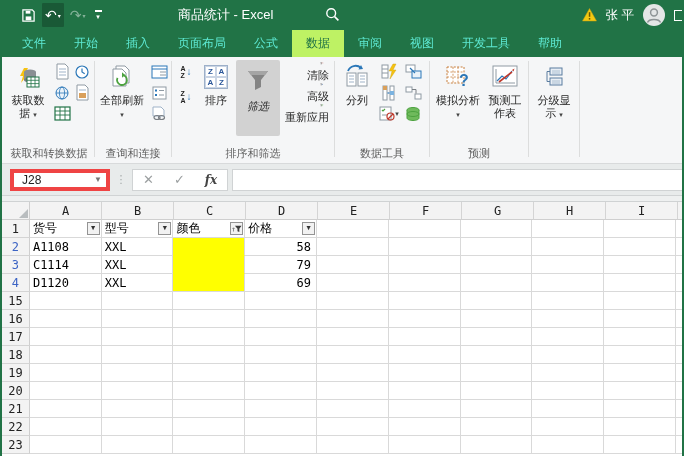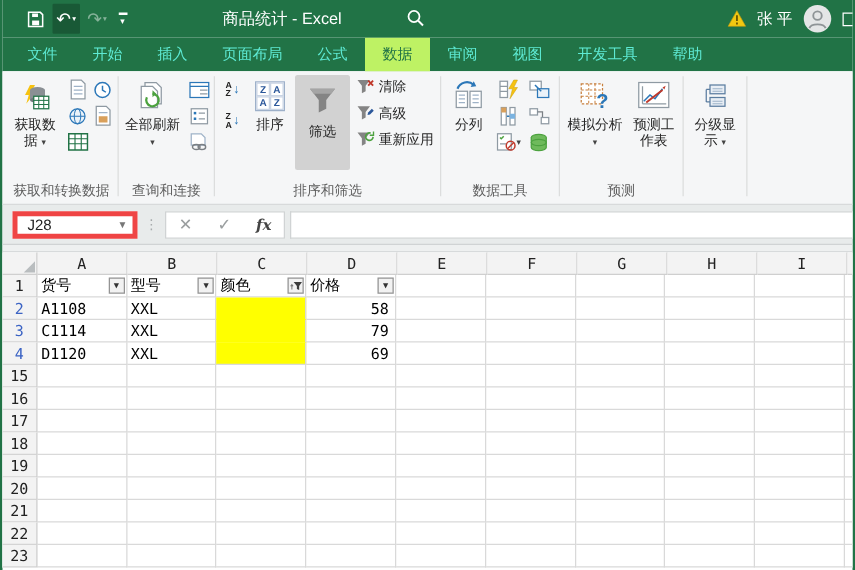--- a/index.html
+++ b/index.html
@@ -36,21 +36,21 @@
   .rlabel { height:18px; font-size:11px; color:#5d5d5d; text-align:center; line-height:16px; white-space:nowrap; padding:0 4px; }
   .rsep { width:1px; background:#dcdddd; margin:4px 2px 6px 2px; }
   .bigbtn { display:flex; flex-direction:column; align-items:center; padding:2px 3px; border-radius:2px; }
   .bigbtn.hl { background:#d2d2d2; }
   .bicon { height:30px; display:flex; align-items:center; justify-content:center; margin-bottom:2px; }
   .blabel { font-size:11px; color:#262626; text-align:center; line-height:13px; }
   .caret { font-size:7px; color:#444; }
   .sgrid { display:grid; grid-template-columns:20px 20px; grid-auto-rows:21px; margin-left:2px; margin-top:2px; }
   .scol { display:flex; flex-direction:column; gap:2px; margin-left:2px; margin-top:2px; }
   .sbtn { width:20px; height:19px; display:flex; align-items:center; justify-content:center; }
-  .hbtn { display:flex; align-items:flex-start; gap:3px; height:21px; font-size:11px; color:#262626; padding:0 3px; white-space:nowrap; }
+  .hbtn { display:flex; align-items:flex-end; gap:3px; height:21px; font-size:11px; color:#262626; padding:0 3px; white-space:nowrap;flex-direction:column; }
   .azbox { display:flex; align-items:center; gap:1px; }
   .azletters { display:flex; flex-direction:column; font-size:7px; line-height:7px; font-weight:bold; color:#222; font-family:"Liberation Sans",sans-serif; }
   .azarrow { font-size:10px; color:#2b77b8; line-height:10px; }
   .sort-tiles { display:grid; grid-template-columns:11px 11px; grid-auto-rows:11px; border:1px solid #9db0c9; background:#fff; }
   .sort-tiles span { font-size:8px; font-weight:bold; color:#2b579a; display:flex; align-items:center; justify-content:center; border:0.5px solid #c9d4e4; }
 
   
   .fbar { height:32px; background:#e8ebeb; display:flex; align-items:center; padding:0 0 0 8px; border-bottom:1px solid #d0d3d4; }
   .namebox { width:100px; height:22px; background:#fff; border:4px solid #ef4444; display:flex; align-items:center; font-size:12px; color:#222; padding-left:8px; }
   .namebox .nbcaret { margin-left:auto; margin-right:4px; color:#777; font-size:8px; }
@@ -263,21 +263,21 @@
           <div class="bicon">
             <span class="sort-tiles">
                 <span>Z</span>
                 <span>A</span>
                 <span>A</span>
                 <span>Z</span>
               </span>
           </div>
           <div class="blabel"><span>排序</span></div>
         </div>
-        <div class="bigbtn hl" style="width:44px; height:76px;">
+        <div class="bigbtn hl" style="width:44px; height:76px;font-style:italic;">
           <div class="bicon" style="height:36px;">
             <svg width="26" height="26" viewBox="0 0 26 26">
                 <path d="M3 4 h20 L16 13 v7 l-6 3 v-10 Z" fill="#848484"></path>
                 <path d="M3 4 h20 l-3 4 H6 Z" fill="#a5a5a5"></path>
               </svg>
           </div>
           <div class="blabel"><span>筛选</span></div>
         </div>
         <div class="scol" style="gap:0;">
           <div class="hbtn">

